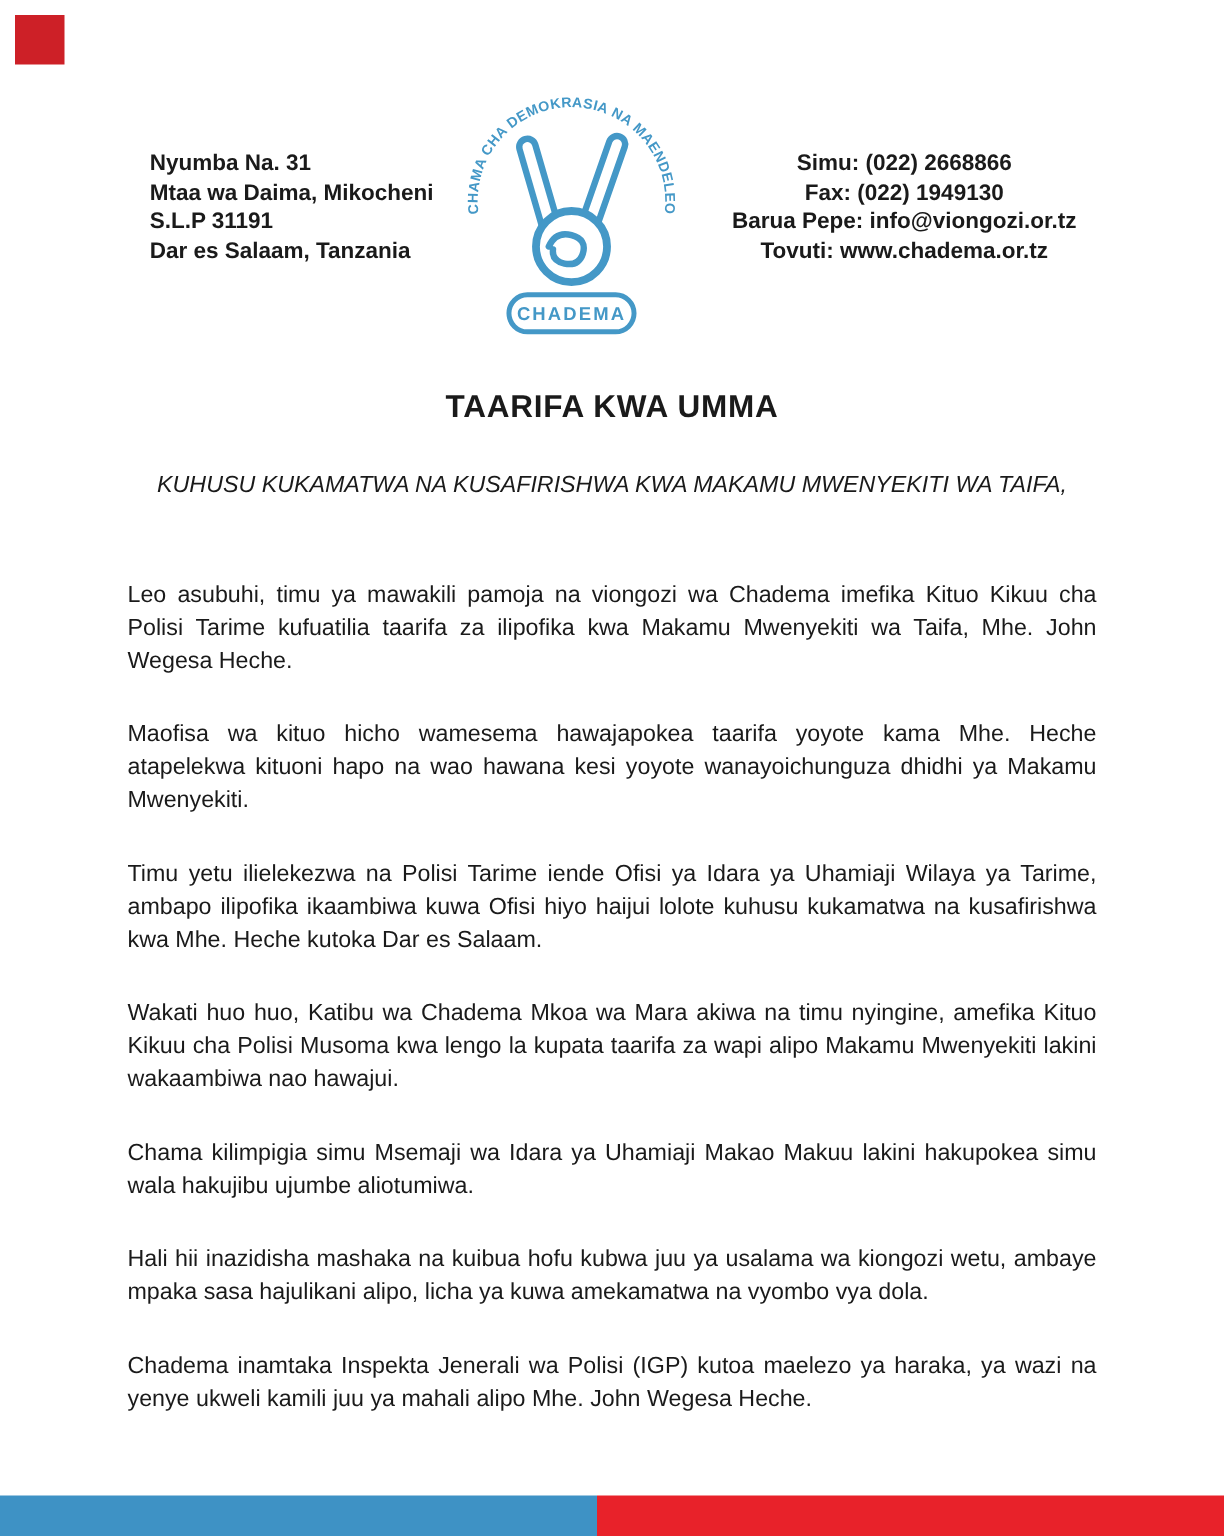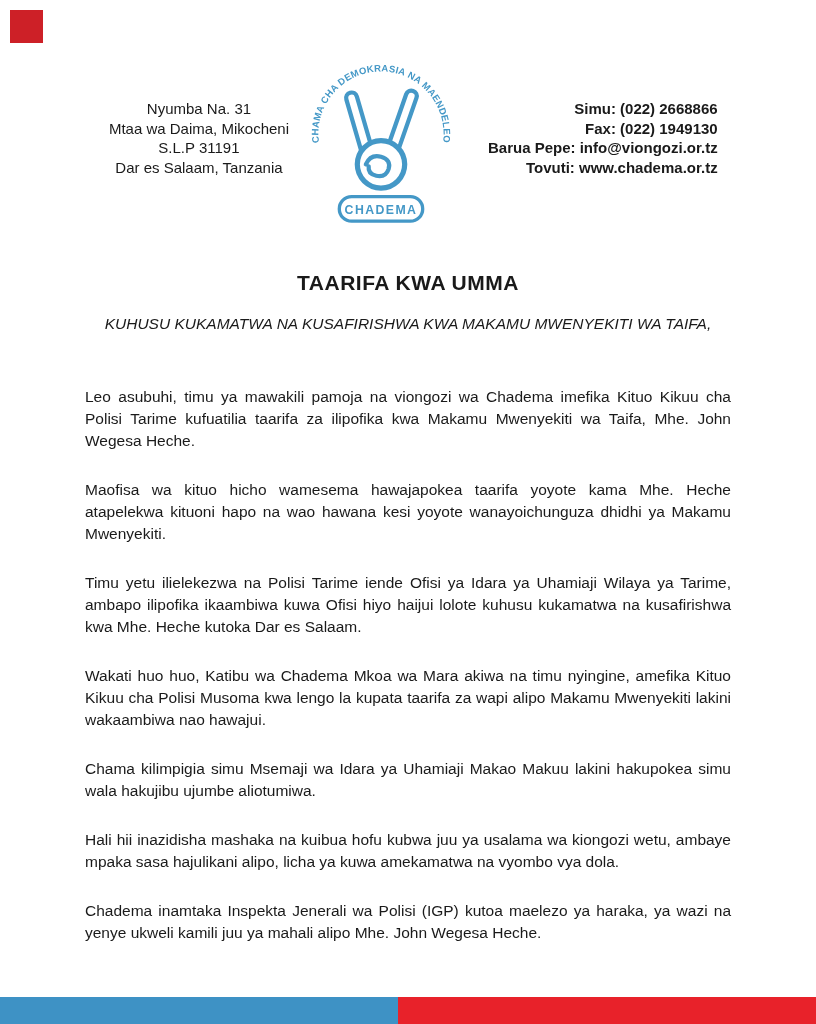--- a/index.html
+++ b/index.html
@@ -19,48 +19,48 @@
     color:var(--ink);
     overflow:hidden;
   }
   .corner-square{
     position:absolute;left:10px;top:10px;
     width:33px;height:33px;
     background:var(--corner-red);
   }
   .address-block{
     position:absolute;top:99px;right:527px;
-    text-align:center;
-    font-weight:normal;font-size:15px;line-height:19.5px;
+    text-align:left;
+    font-weight:bold;font-size:15px;line-height:19.5px;
     white-space:nowrap;
   }
   .contact-block{
     position:absolute;top:99px;left:488px;
-    text-align:right;
+    text-align:center;
     font-weight:bold;font-size:15px;line-height:19.5px;
     white-space:nowrap;
   }
   .logo{
     position:absolute;left:305px;top:62px;
     width:152px;height:163px;
   }
   .logo .stroke{stroke:var(--logo-blue);fill:none;}
   .logo .fill-white{fill:#ffffff;}
   .logo .ring-text{
     fill:var(--logo-blue);
     font-family:"Liberation Sans", sans-serif;
     font-weight:bold;font-size:10px;letter-spacing:0.3px;
   }
   .logo .badge-text{
     fill:var(--logo-blue);
     font-family:"Liberation Sans", sans-serif;
     font-weight:bold;font-size:13px;letter-spacing:1.5px;
   }
   .doc-title{
-    position:absolute;top:271px;left:0;width:816px;
+    position:absolute;top:260px;left:0;width:816px;
     margin:0;text-align:center;
     font-size:21px;font-weight:bold;letter-spacing:0.5px;
   }
   .doc-subtitle{
     position:absolute;top:313px;left:60px;width:696px;
     text-align:center;
     font-size:15.5px;font-weight:normal;line-height:22px;font-style:italic;
   }
   .body-text{
     position:absolute;top:386px;left:85px;width:646px;

